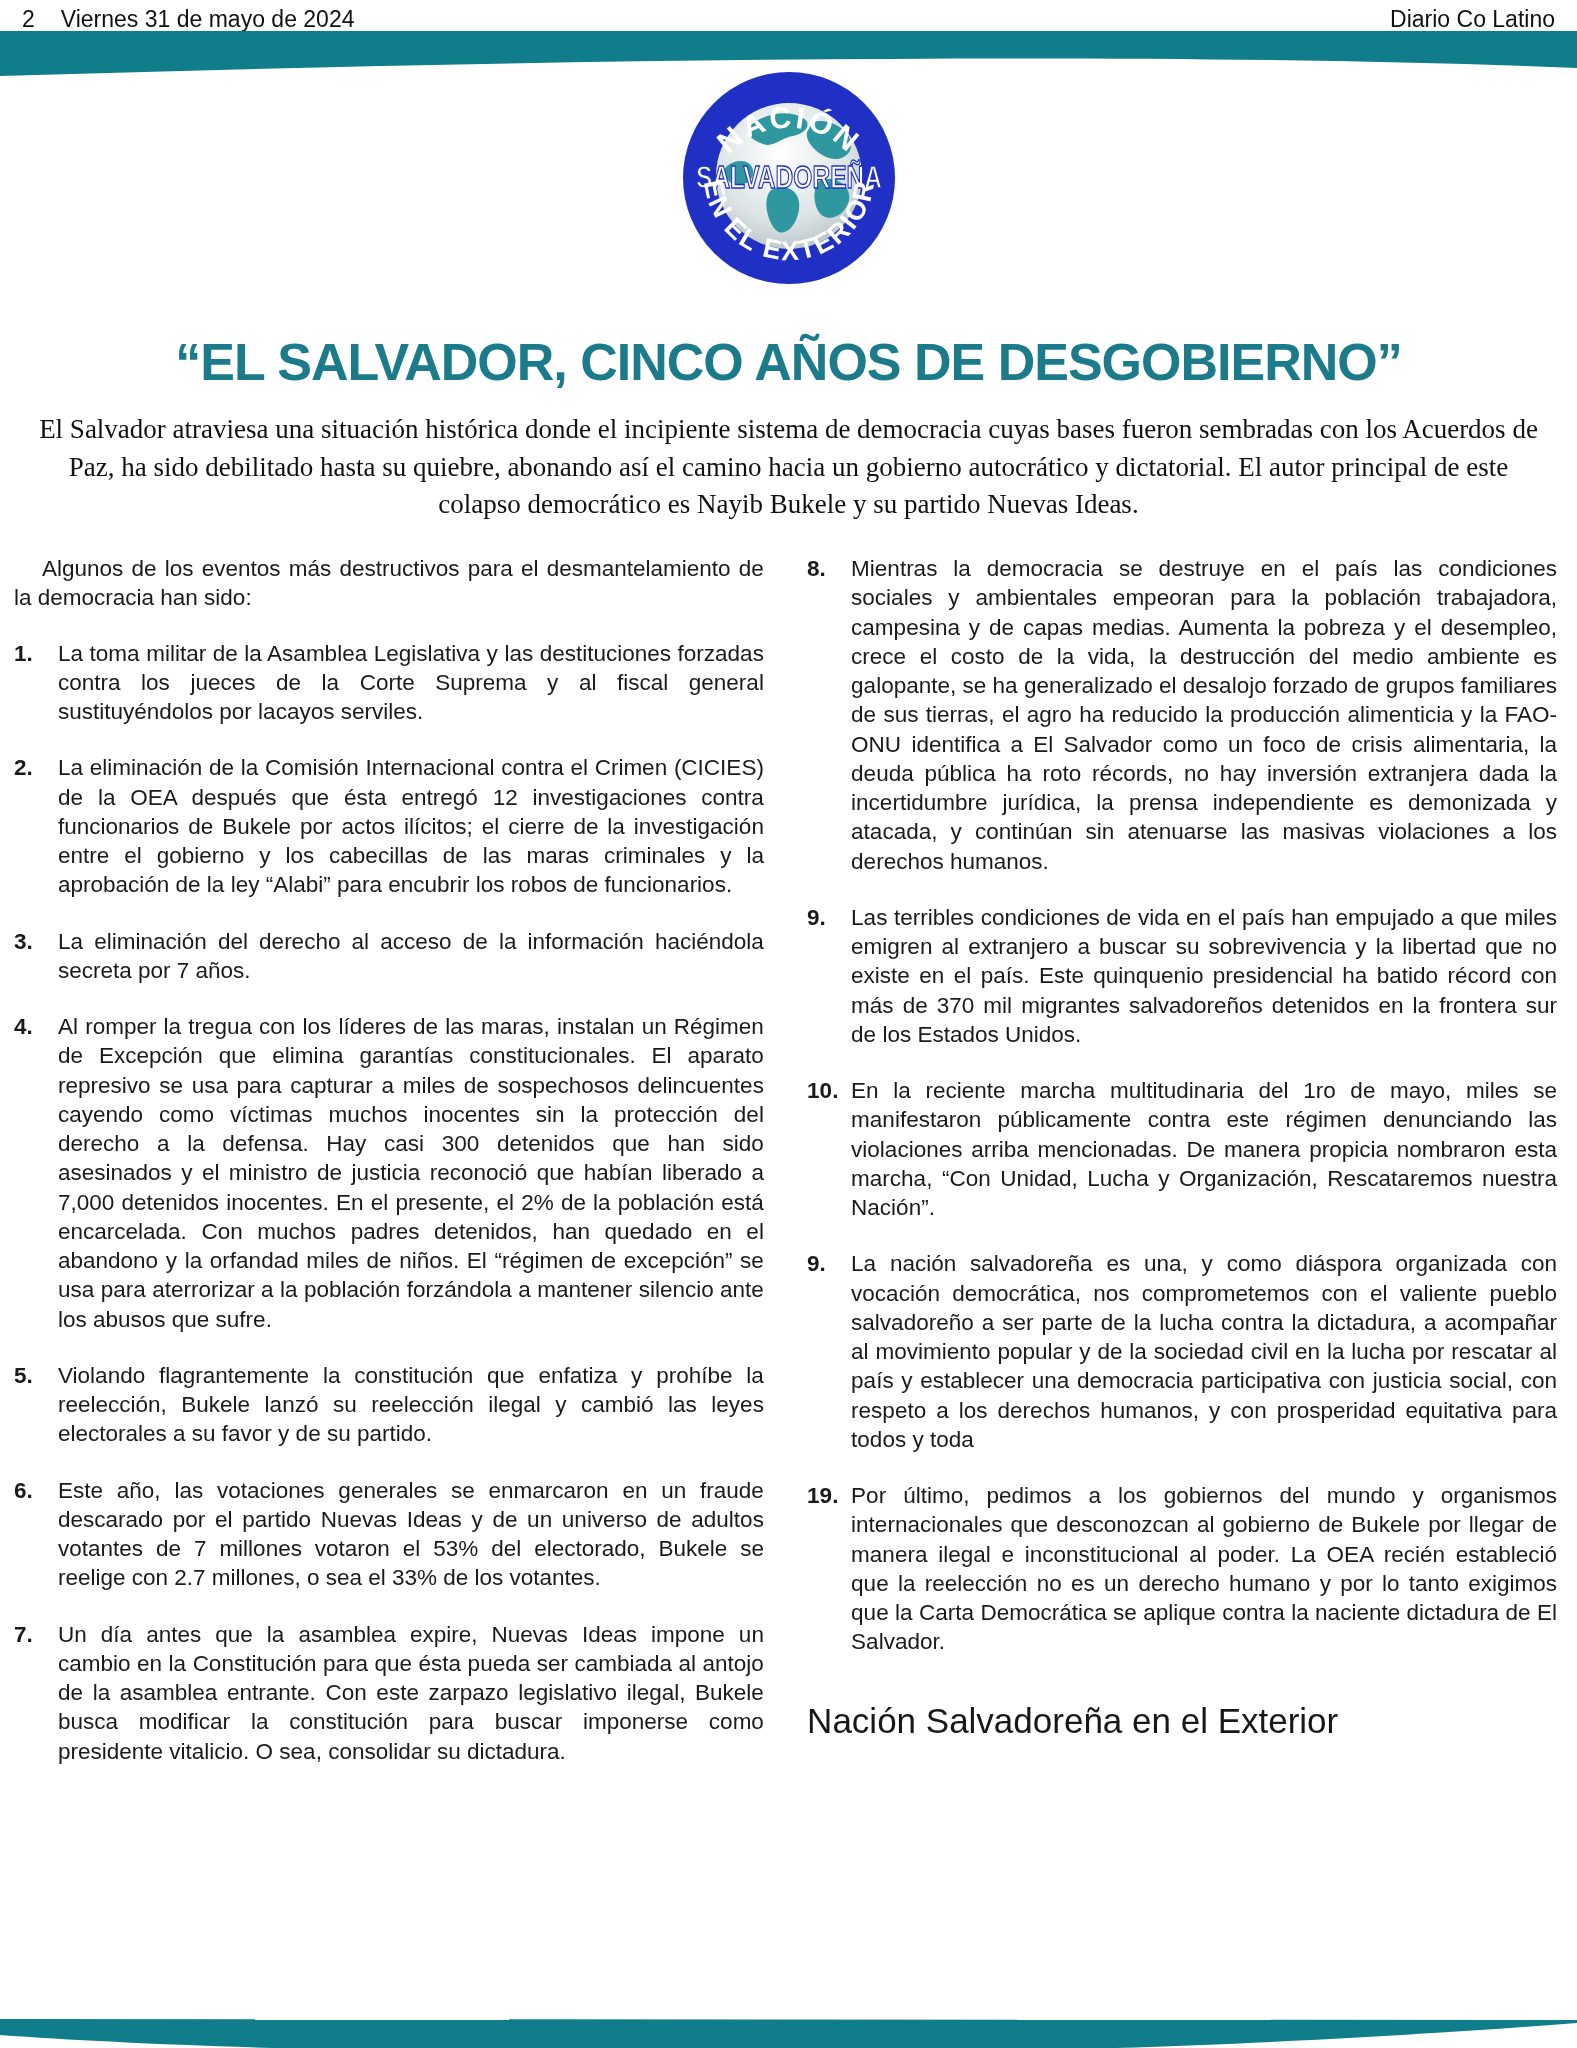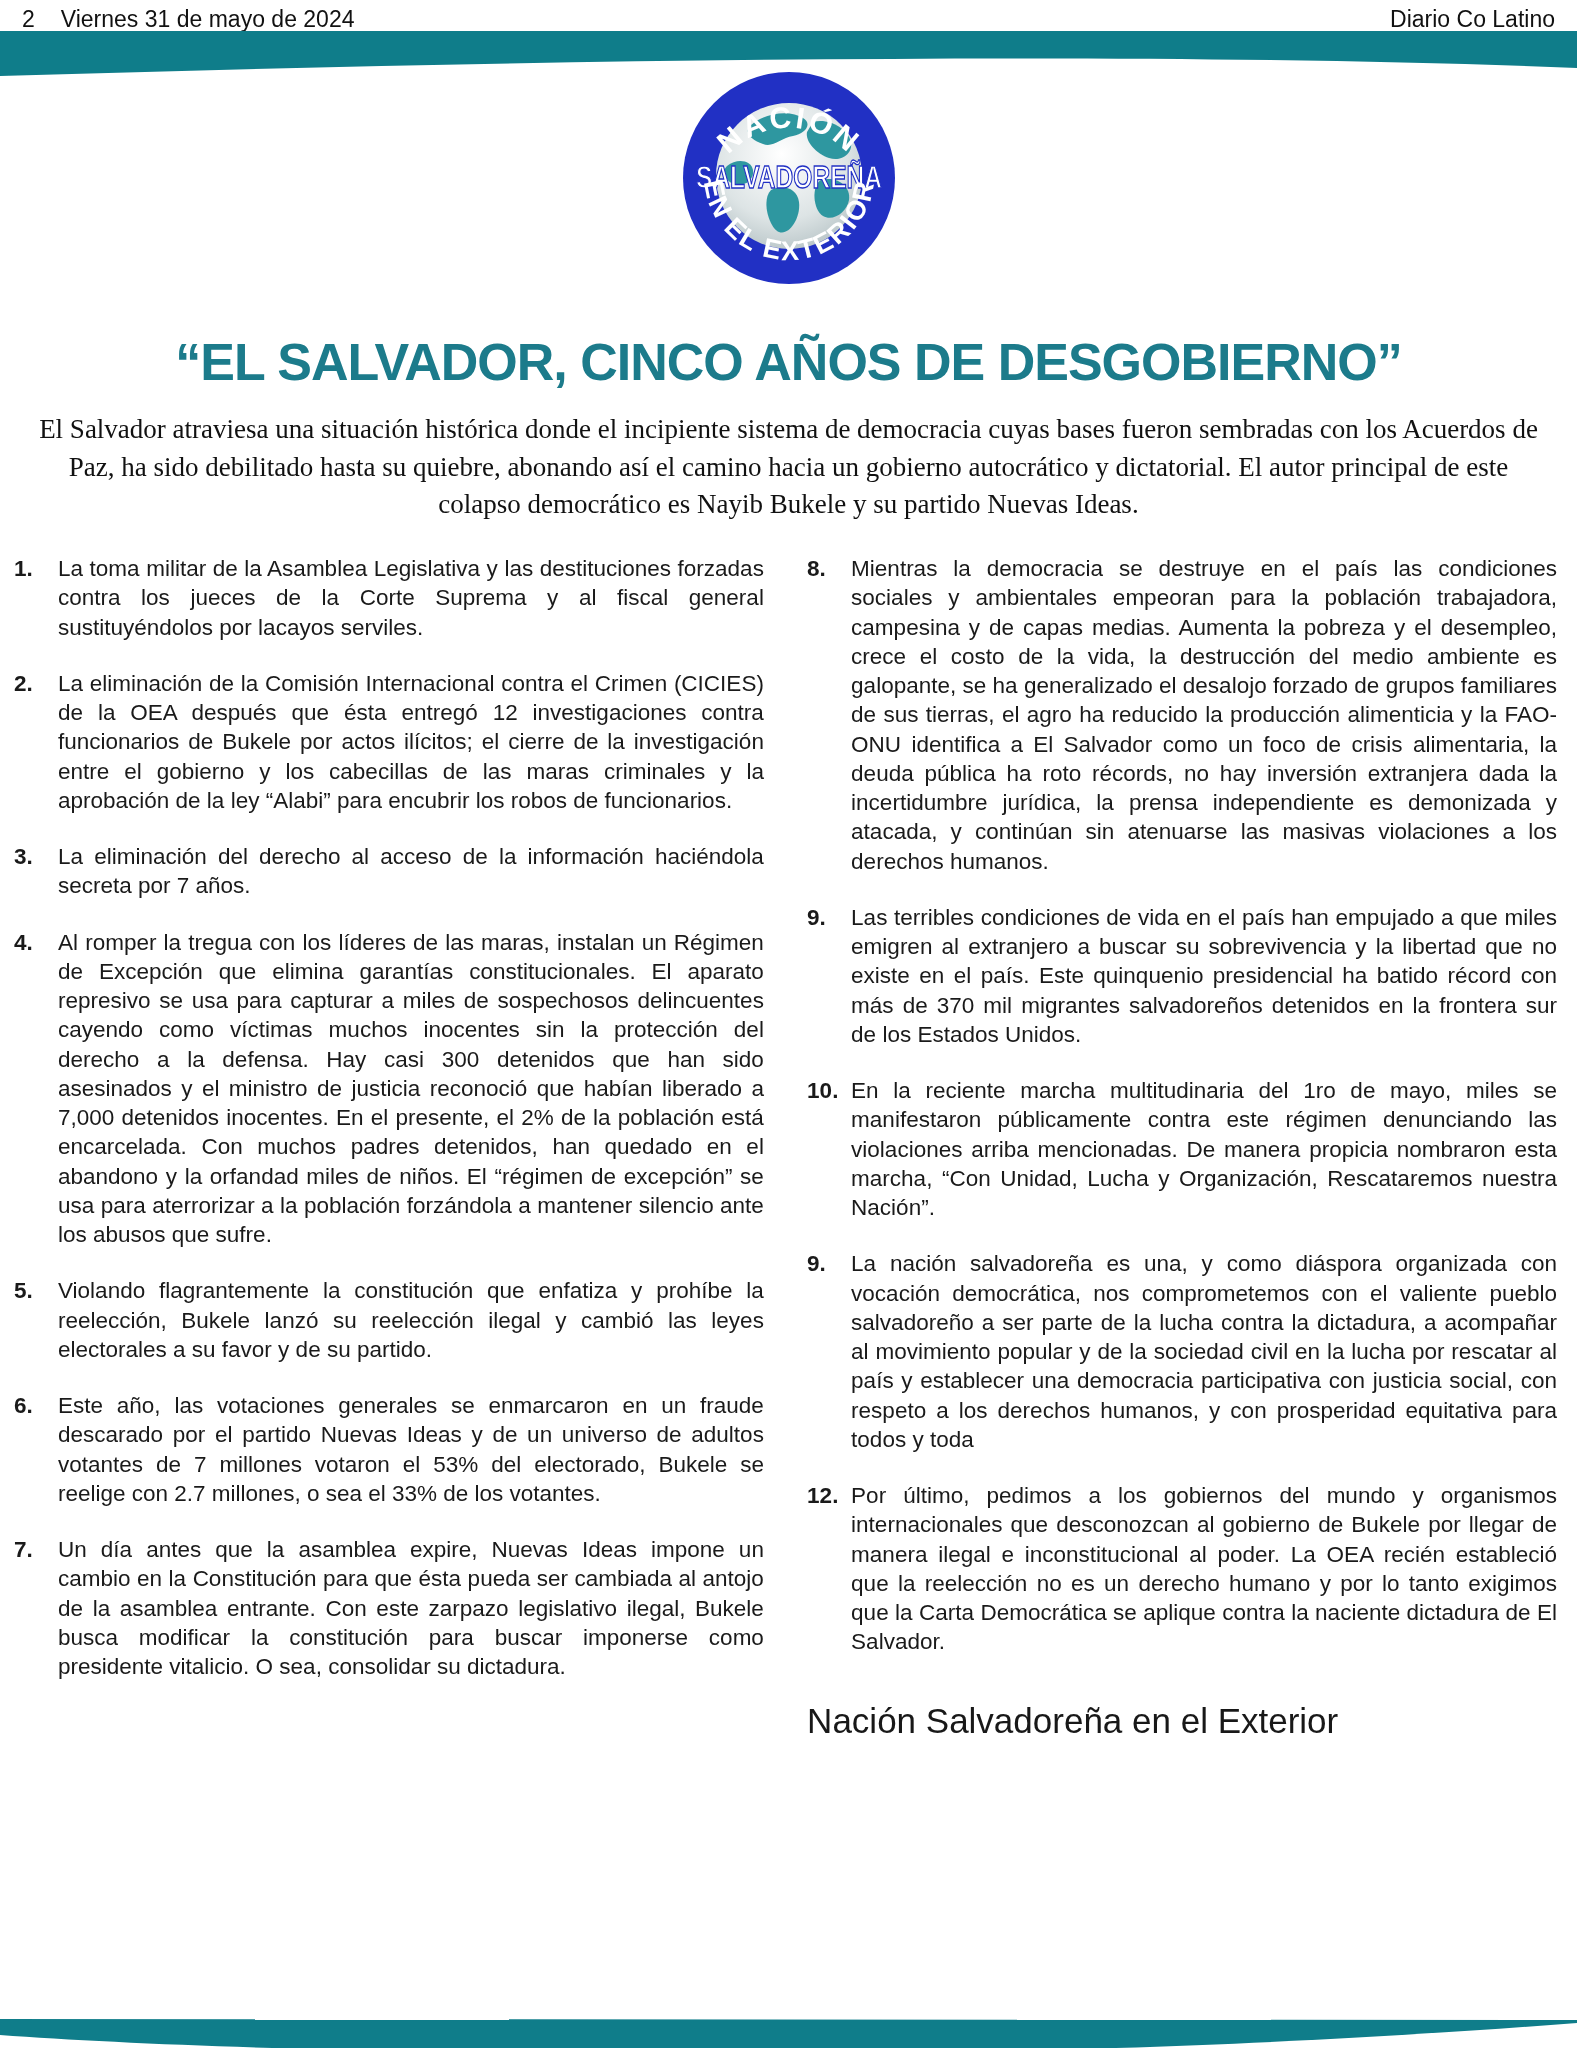--- a/index.html
+++ b/index.html
@@ -99,20 +99,21 @@
 
 <div class="content">
 
   <h1 class="headline">“EL SALVADOR, CINCO AÑOS DE DESGOBIERNO”</h1>
 
   <p class="intro">El Salvador atraviesa una situación histórica donde el incipiente sistema de democracia cuyas bases fueron sembradas con los Acuerdos de Paz, ha sido debilitado hasta su quiebre, abonando así el camino hacia un gobierno autocrático y dictatorial. El autor principal de este colapso democrático es Nayib Bukele y su partido Nuevas Ideas.</p>
 
   <div class="columns">
 
     <div class="col">
+      <p class="list-intro">Algunos de los eventos más destructivos para el desmantelamiento de la democracia han sido:</p>
 
       <div class="item">
         <span class="num">1.</span>
         <div class="body">La toma militar de la Asamblea Legislativa y las destituciones forzadas contra los jueces de la Corte Suprema y al fiscal general sustituyéndolos por lacayos serviles.</div>
       </div>
       <div class="item">
         <span class="num">2.</span>
         <div class="body">La eliminación de la Comisión Internacional contra el Crimen (CICIES) de la OEA después que ésta entregó 12 investigaciones contra funcionarios de Bukele por actos ilícitos; el cierre de la investigación entre el gobierno y los cabecillas de las maras criminales y la aprobación de la ley “Alabi” para encubrir los robos de funcionarios.</div>
       </div>
       <div class="item">
@@ -148,21 +149,21 @@
       </div>
       <div class="item">
         <span class="num">10.</span>
         <div class="body">En la reciente marcha multitudinaria del 1ro de mayo, miles se manifestaron públicamente contra este régimen denunciando las violaciones arriba mencionadas. De manera propicia nombraron esta marcha, “Con Unidad, Lucha y Organización, Rescataremos nuestra Nación”.</div>
       </div>
       <div class="item">
         <span class="num">9.</span>
         <div class="body">La nación salvadoreña es una, y como diáspora organizada con vocación democrática, nos comprometemos con el valiente pueblo salvadoreño a ser parte de la lucha contra la dictadura, a acompañar al movimiento popular y de la sociedad civil en la lucha por rescatar al país y establecer una democracia participativa con justicia social, con respeto a los derechos humanos, y con prosperidad equitativa para todos y toda</div>
       </div>
       <div class="item">
-        <span class="num">12.</span>
+        <span class="num">19.</span>
         <div class="body">Por último, pedimos a los gobiernos del mundo y organismos internacionales que desconozcan al gobierno de Bukele por llegar de manera ilegal e inconstitucional al poder. La OEA recién estableció que la reelección no es un derecho humano y por lo tanto exigimos que la Carta Democrática se aplique contra la naciente dictadura de El Salvador.</div>
       </div>
 
       <div class="signature">
         <div class="sig-name">Nación Salvadoreña en el Exterior</div>
       </div>
     </div>
 
   </div>
 </div>

